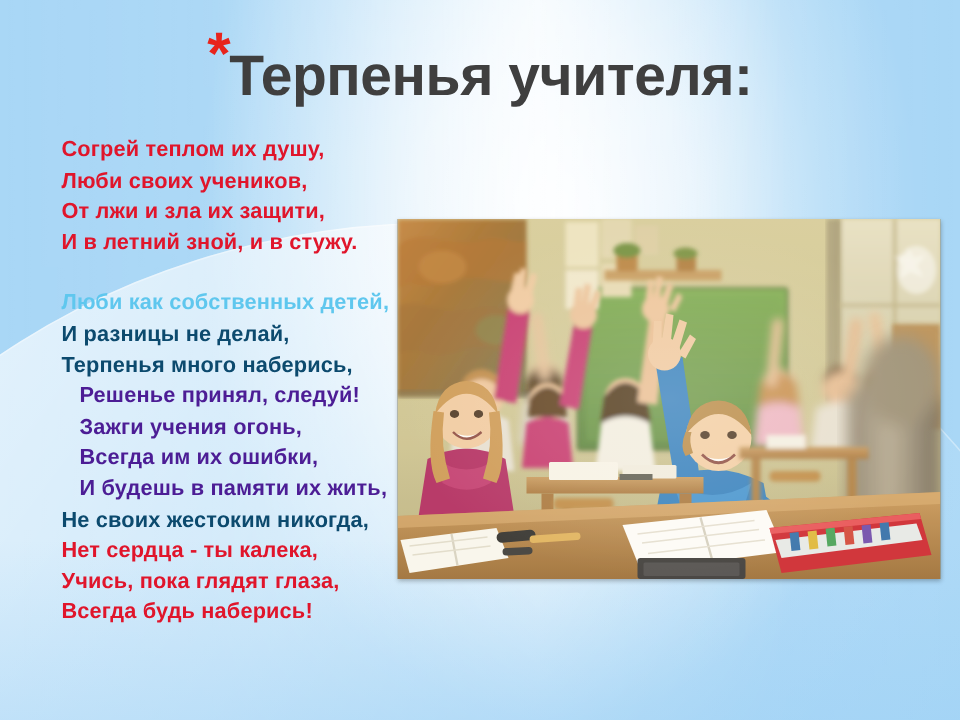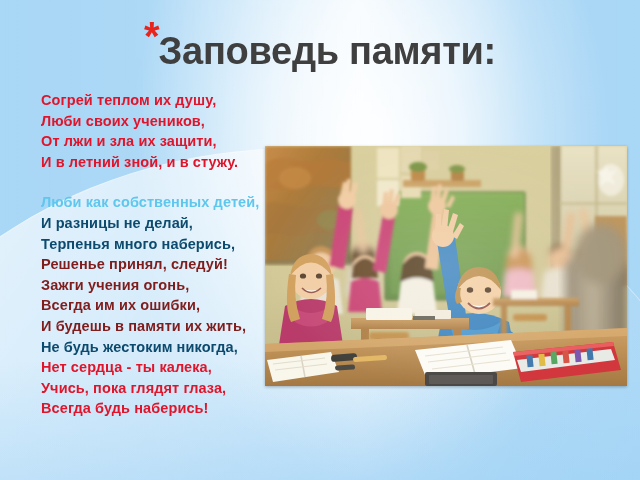--- a/index.html
+++ b/index.html
@@ -127,21 +127,21 @@
     font-size: 14.5px;
     font-weight: bold;
     line-height: 20.6px;
     letter-spacing: 0.1px;
     white-space: normal;
   }
 
   .c-red   { color: #e0152b; }
   .c-cyan  { color: #5fc7ee; margin-top: 20px; }
   .c-orange{ color: #0c4a6e; }
-  .c-navy  { color: #7f1d1d; }
+  .c-navy  { color: #4c1d95; margin-left: 12px; }
 
   
   .photo-frame {
     position: absolute;
     left: 265px;
     top: 146px;
     width: 362px;
     height: 240px;
     overflow: hidden;
     background: #8a8f7c;
@@ -158,36 +158,36 @@
 <div id="slide">
 
   <div class="bg-base"></div>
   <div class="bg-glow"></div>
   <div class="bg-glow-2"></div>
   <div class="bg-arc"></div>
   <div class="bg-arc-edge"></div>
   <div class="bg-bottom-tint"></div>
 
   <div class="title-block">
-    <span class="title-bullet">*</span><span class="title-text">Заповедь памяти:</span>
+    <span class="title-bullet">*</span><span class="title-text">Терпенья учителя:</span>
   </div>
 
   <div class="poem">
     <div class="poem-line c-red">Согрей теплом их душу,</div>
     <div class="poem-line c-red">Люби своих учеников,</div>
     <div class="poem-line c-red">От лжи и зла их защити,</div>
     <div class="poem-line c-red">И в летний зной, и в стужу.</div>
     <div class="poem-line c-cyan">Люби как собственных детей,</div>
     <div class="poem-line c-orange">И разницы не делай,</div>
     <div class="poem-line c-orange">Терпенья много наберись,</div>
     <div class="poem-line c-navy">Решенье принял, следуй!</div>
     <div class="poem-line c-navy">Зажги учения огонь,</div>
     <div class="poem-line c-navy">Всегда им их ошибки,</div>
     <div class="poem-line c-navy">И будешь в памяти их жить,</div>
-    <div class="poem-line c-orange">Не будь жестоким никогда,</div>
+    <div class="poem-line c-orange">Не своих жестоким никогда,</div>
     <div class="poem-line c-red">Нет сердца - ты калека,</div>
     <div class="poem-line c-red">Учись, пока глядят глаза,</div>
     <div class="poem-line c-red">Всегда будь наберись!</div>
   </div>
 
   <div class="photo-frame">
     <svg class="photo-canvas" viewBox="0 0 362 240" preserveAspectRatio="none">
       <defs>
         <linearGradient id="wallG" x1="0" y1="0" x2="0" y2="1">
           <stop offset="0%" stop-color="#d8cf9f"></stop>

